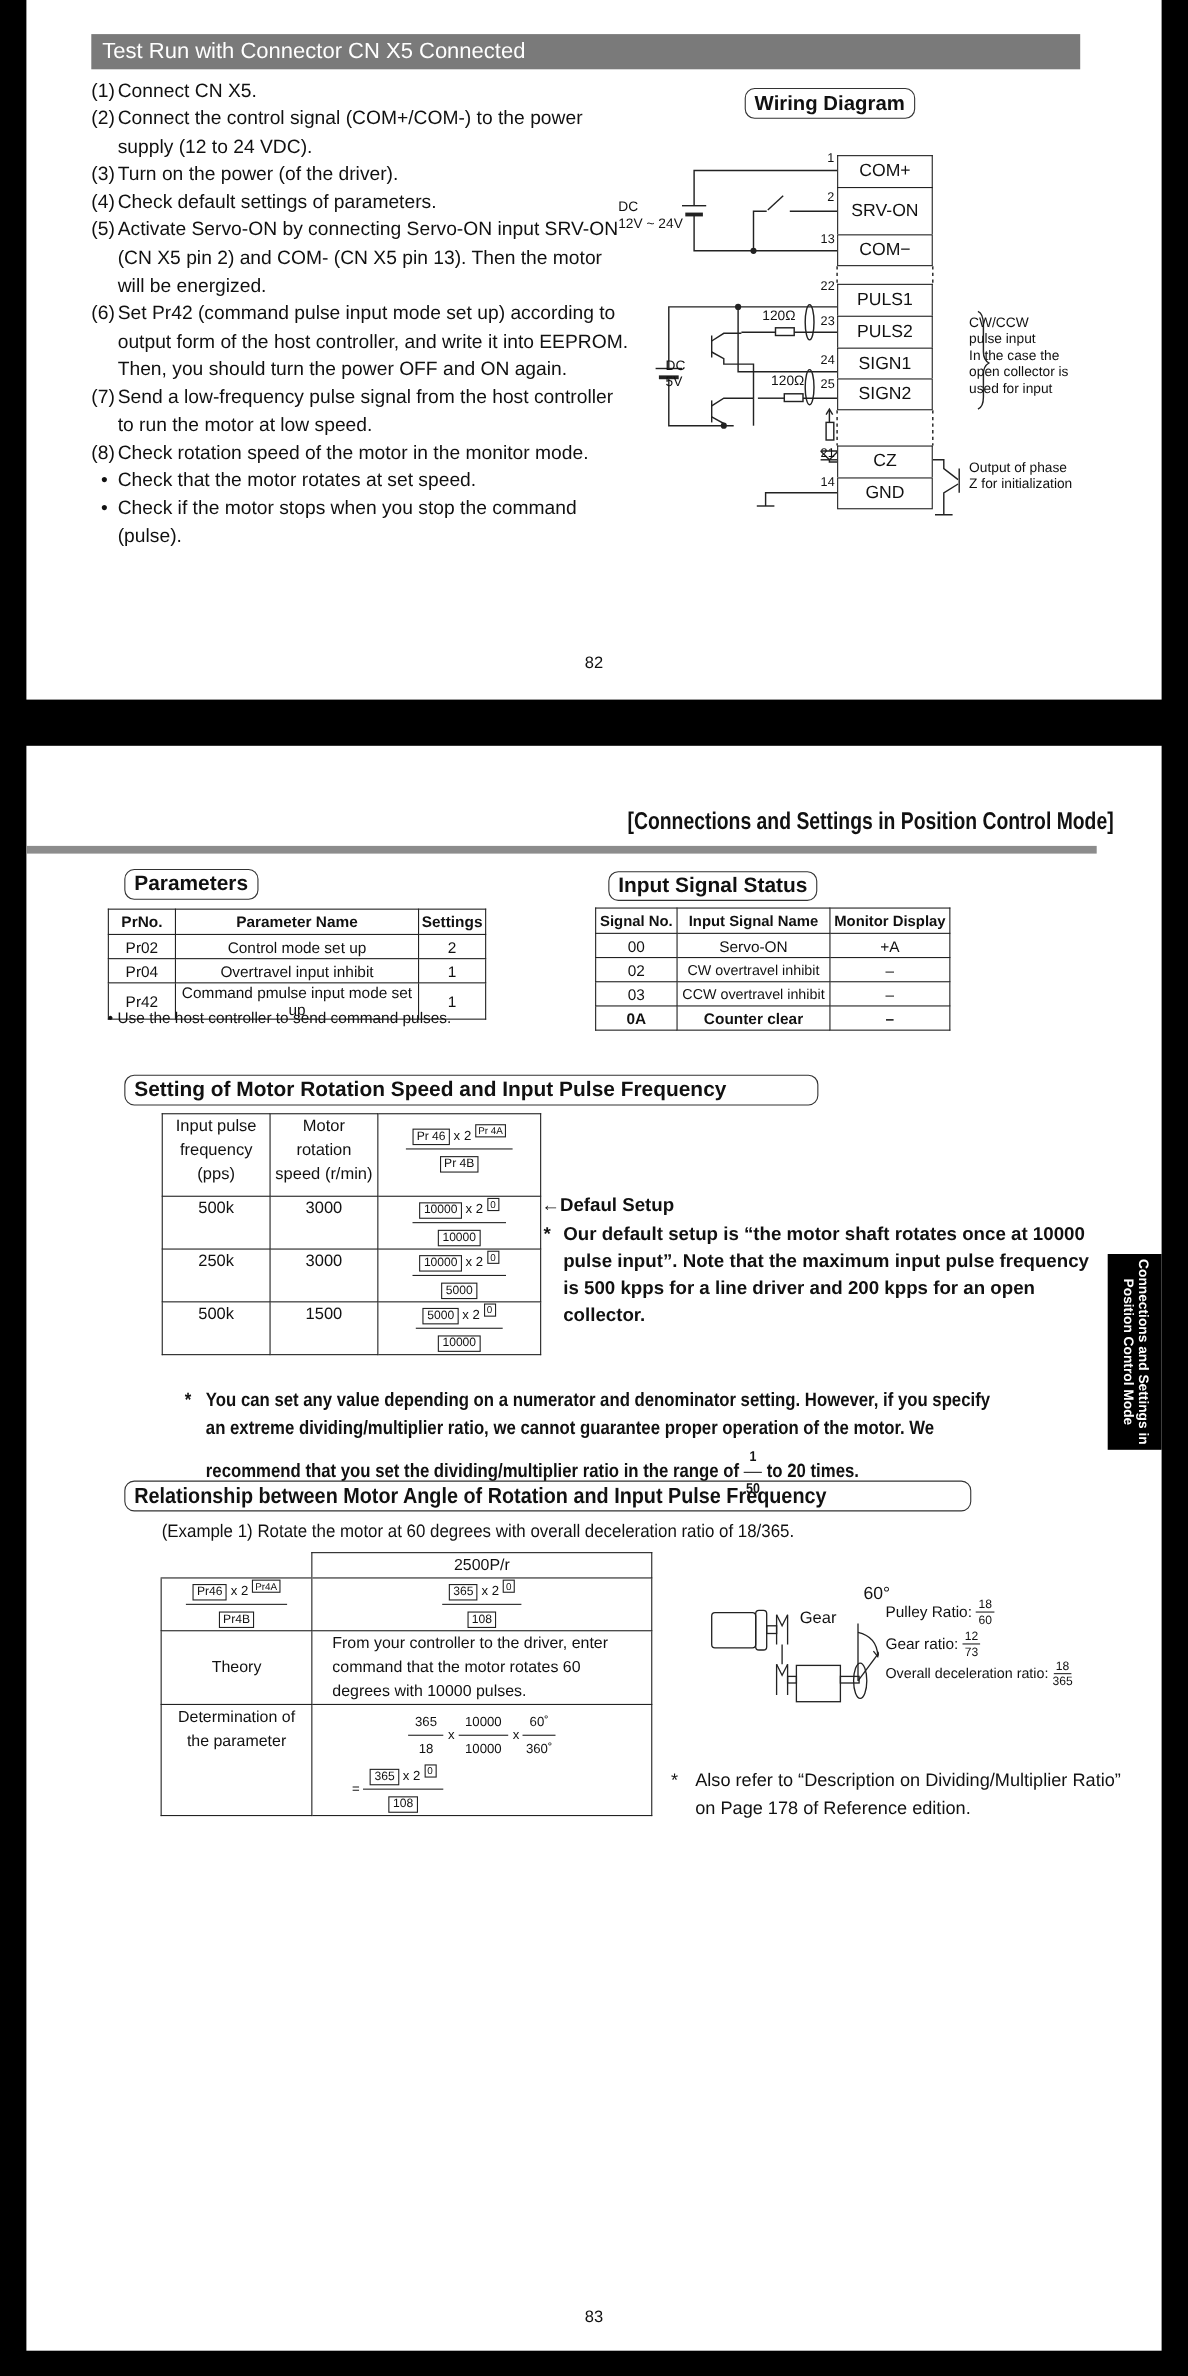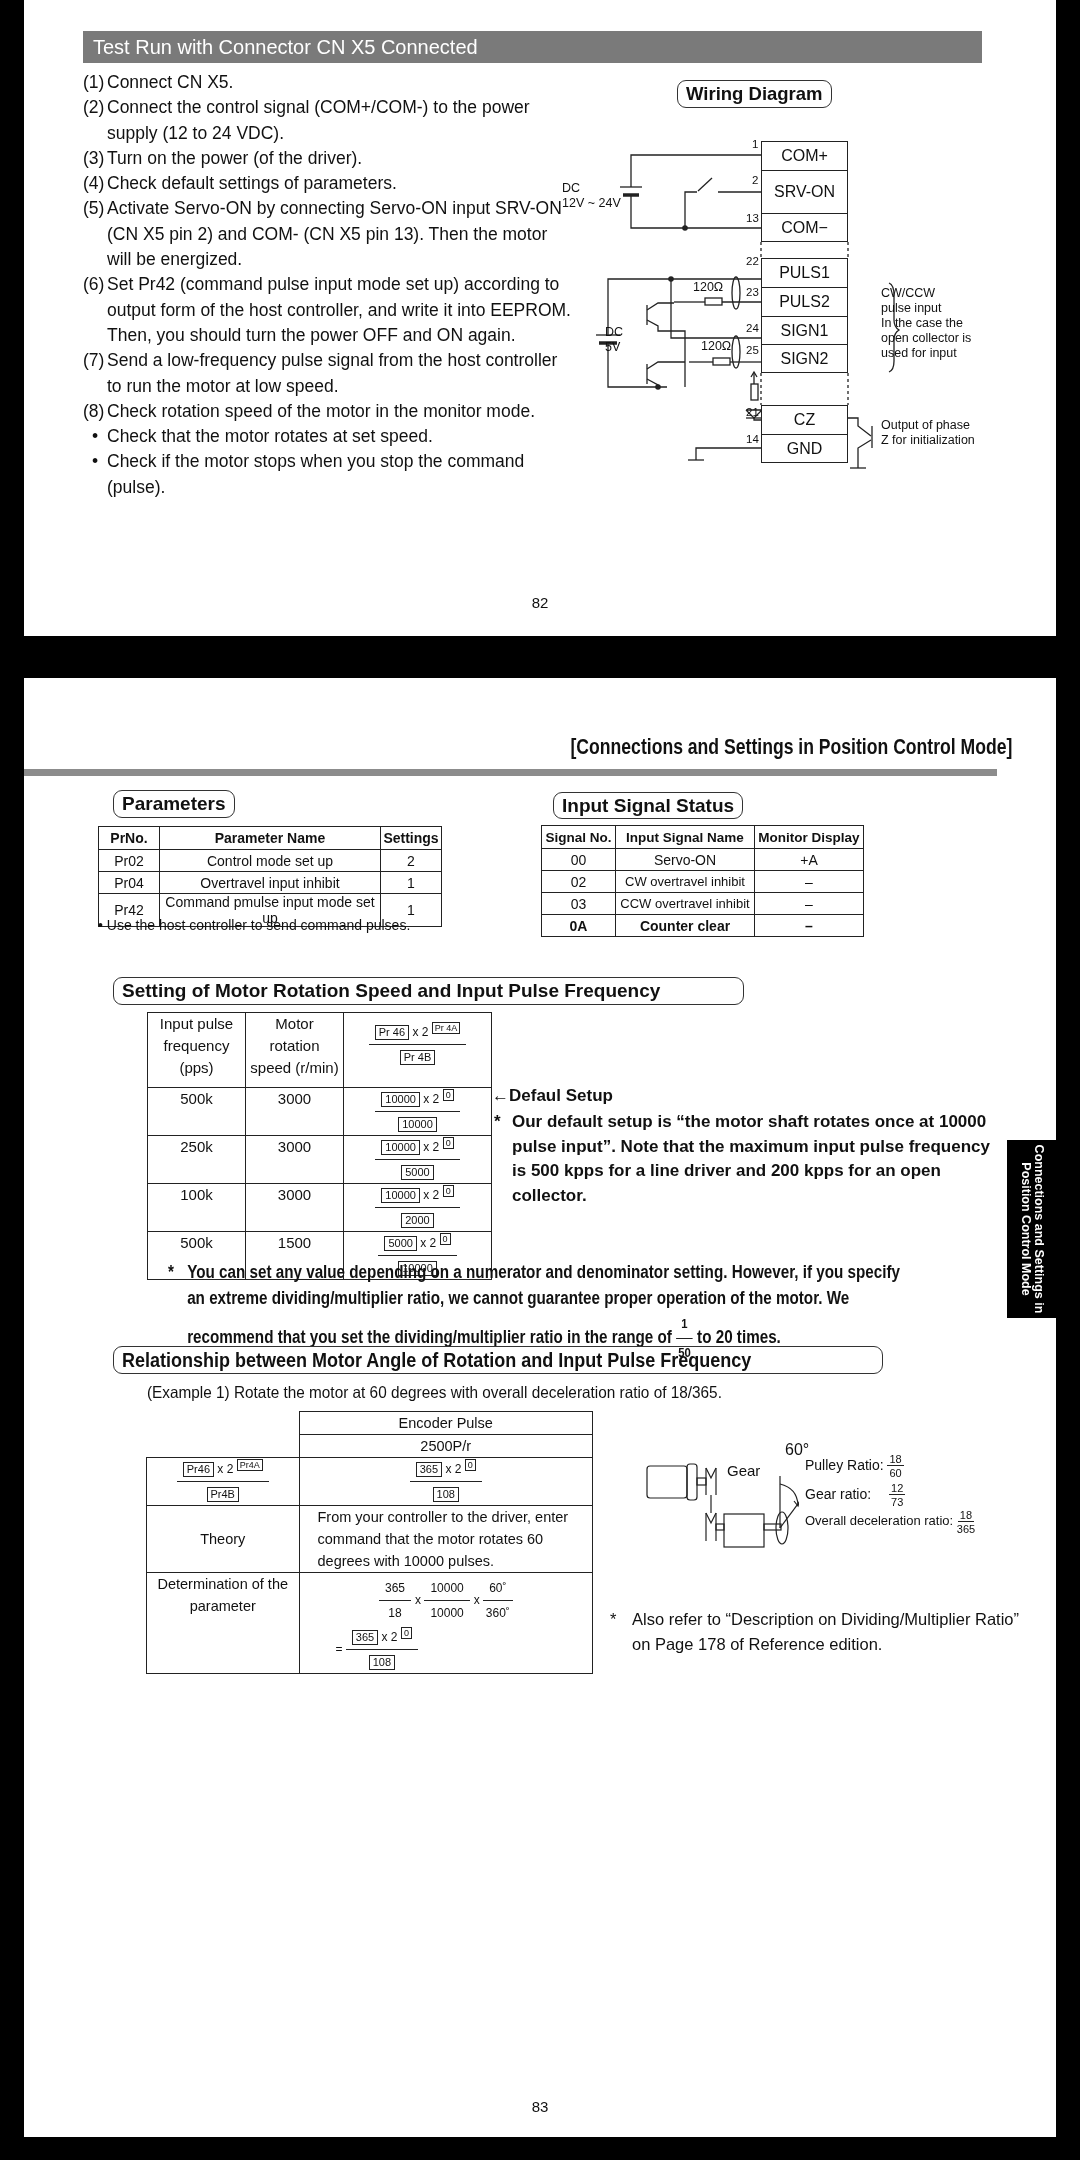--- a/index.html
+++ b/index.html
@@ -304,28 +304,20 @@
     </tr>
     <tr class="row">
       <td>250k</td>
       <td>3000</td>
       <td><span class="frac">
               <span class="n"><span class="bx">10000</span> x 2 <span class="bx sup">0</span></span>
               <span class="d"><span class="bx">5000</span></span>
             </span></td>
     </tr>
     <tr class="row">
-      <td>100k</td>
-      <td>3000</td>
-      <td><span class="frac">
-              <span class="n"><span class="bx">10000</span> x 2 <span class="bx sup">0</span></span>
-              <span class="d"><span class="bx">2000</span></span>
-            </span></td>
-    </tr>
-    <tr class="row">
       <td>500k</td>
       <td>1500</td>
       <td><span class="frac">
               <span class="n"><span class="bx">5000</span> x 2 <span class="bx sup">0</span></span>
               <span class="d"><span class="bx">10000</span></span>
             </span></td>
     </tr>
   </tbody>
     </table>
 
@@ -351,24 +343,20 @@
     </div>
   </div>
 
   <div class="abs pill" style="left:79px;top:668px;height:28px;font-size:20px;line-height:26px;width:770px;">
     <span class="cond" style="transform-origin:left;transform:scaleX(0.9);">Relationship between Motor Angle of Rotation and Input Pulse Frequency</span>
   </div>
   <div class="abs" style="left:123px;top:705px;font-size:16.5px;transform:scaleX(0.93);transform-origin:left;">(Example 1) Rotate the motor at 60 degrees with overall deceleration ratio of 18/365.</div>
 
   <table class="t-angle">
     <tbody>
-        <tr>
-      <td style="border:none;width:152px;"></td>
-      <td style="height:20px;">Encoder Pulse</td>
-    </tr>
     <tr>
       <td style="border:none;border-bottom:1.5px solid #222;"></td>
       <td style="height:20px;">2500P/r</td>
     </tr>
     <tr>
       <td style="height:44px;">
         <span class="frac">
               <span class="n"><span class="bx">Pr46</span> x 2 <span class="bx sup">Pr4A</span></span>
               <span class="d"><span class="bx">Pr4B</span></span>
             </span>
@@ -442,21 +430,21 @@
 
   <div class="abs" style="left:781px;top:775px;font-size:14px;">
     <span>Pulley Ratio:</span>
     <span class="frac" style="font-size:11px;">
         <span class="n" style="padding:0 2px;">18</span>
         <span class="d">60</span>
       </span>
   </div>
   <div class="abs" style="left:781px;top:804px;font-size:14px;">
     <span>Gear ratio:</span>
-    <span class="frac" style="font-size:11px;margin-left:14px;">
+    <span class="frac" style="font-size:11px;">
         <span class="n" style="padding:0 2px;">12</span>
         <span class="d">73</span>
       </span>
   </div>
   <div class="abs" style="left:781px;top:831px;font-size:13px;">
     <span>Overall deceleration ratio:</span>
     <span class="frac" style="font-size:11px;">
         <span class="n" style="padding:0 2px;">18</span>
         <span class="d">365</span>
       </span>

